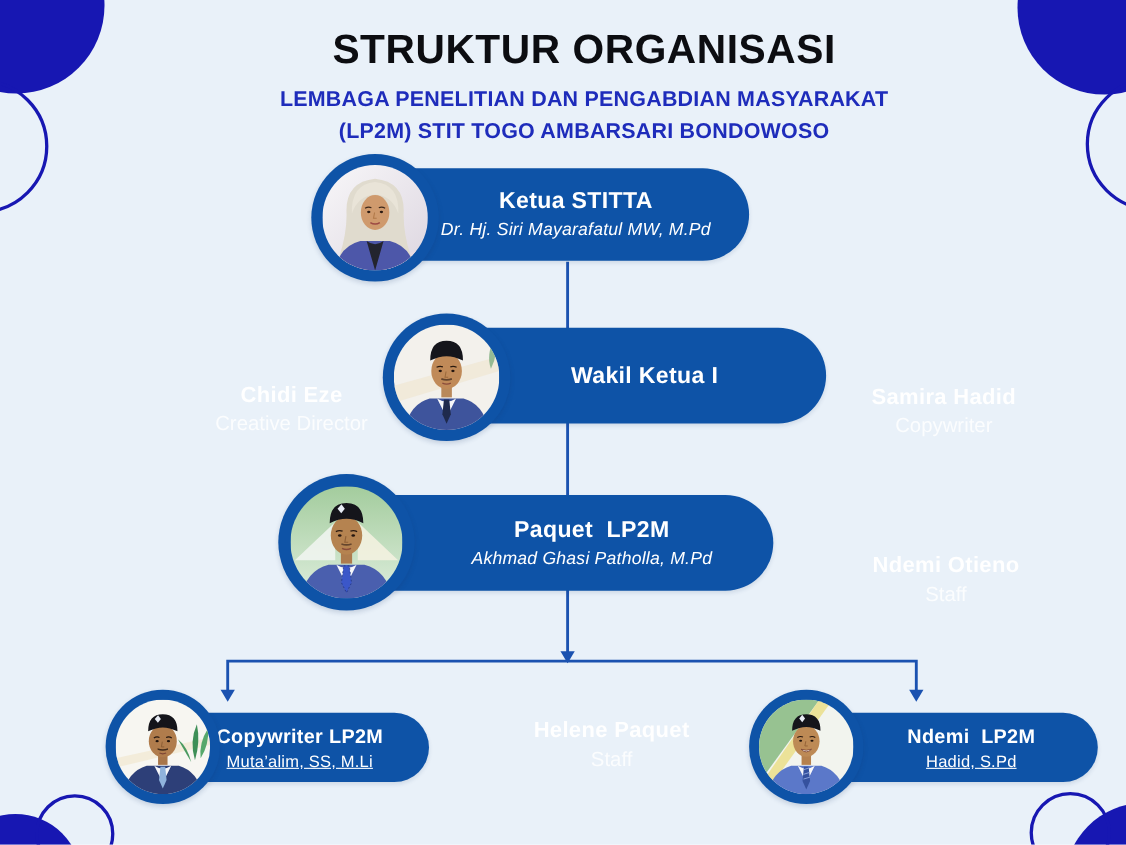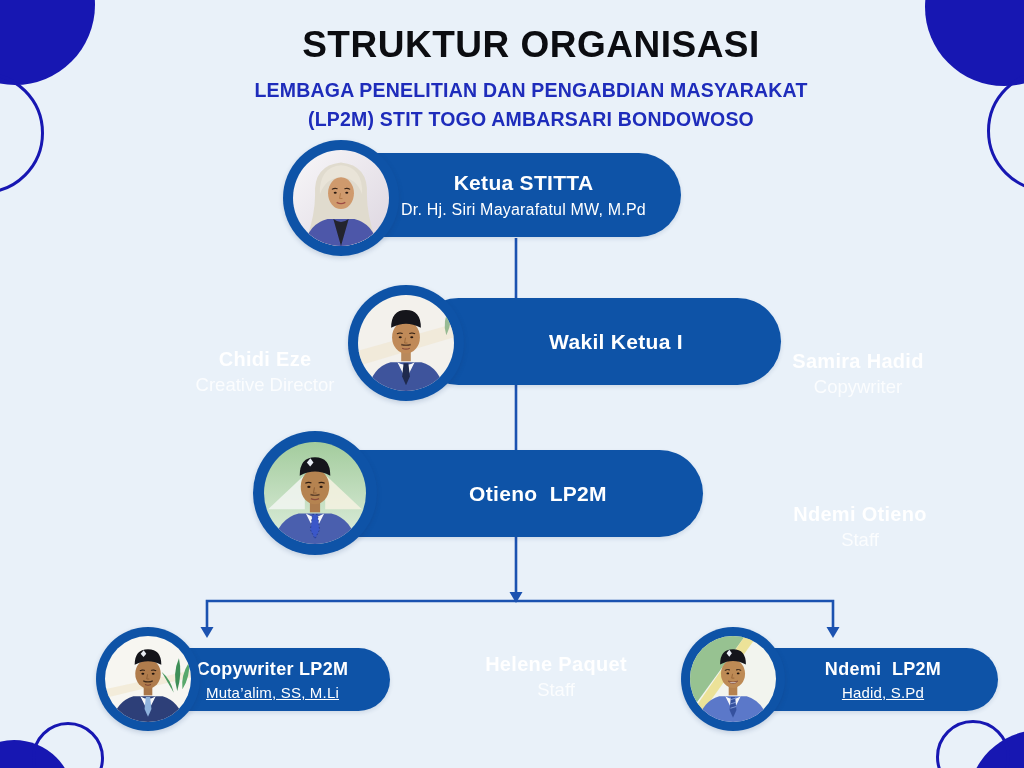--- a/index.html
+++ b/index.html
@@ -43,33 +43,33 @@
   .g4{left:446px;top:653px;}
 
   
   .node{position:absolute;z-index:2;left:0;top:0;}
   .pill{position:absolute;background:var(--node-blue,#0e53a7);border-radius:999px;color:#fff;
     display:flex;flex-direction:column;justify-content:center;align-items:center;
     box-shadow:0 2px 4px rgba(20,50,100,.12);}
   .pill-title{font-weight:800;letter-spacing:.3px;white-space:pre;}
   .pill-name{font-weight:400;margin-top:6px;letter-spacing:.2px;white-space:pre;}
   .big .pill-title{font-size:21px;}
-  .big .pill-name{font-size:16px;}
+  .big .pill-name{font-size:16px;font-style:italic;}
   .small .pill-title{font-size:18px;}
   .small .pill-name{font-size:15px;margin-top:4px;text-decoration:underline;}
   .photo{position:absolute;border-radius:50%;background:var(--node-blue,#0e53a7);
     display:flex;align-items:center;justify-content:center;box-shadow:0 2px 5px rgba(20,50,100,.18);}
   .photo-inner{border-radius:50%;overflow:hidden;display:block;}
   .photo-inner svg{display:block;width:100%;height:100%;}
 
   .p1{left:330px;top:153px;width:315px;height:84px;padding-left:36px;}
   .c1{left:283px;top:140px;width:116px;height:116px;}
   .c1 .photo-inner{width:96px;height:96px;}
 
-  .p2{left:415px;top:298px;width:330px;height:87px;padding-left:36px;}
+  .p2{left:385px;top:298px;width:330px;height:87px;padding-left:36px;}
   .c2{left:348px;top:285px;width:116px;height:116px;}
   .c2 .photo-inner{width:96px;height:96px;}
 
   .p3{left:305px;top:450px;width:330px;height:87px;padding-left:68px;}
   .c3{left:253px;top:431px;width:124px;height:124px;}
   .c3 .photo-inner{width:102px;height:102px;}
 
   .p4{left:135px;top:648px;width:235px;height:63px;padding-left:20px;}
   .c4{left:96px;top:627px;width:104px;height:104px;}
   .c4 .photo-inner{width:86px;height:86px;}
@@ -180,21 +180,22 @@
           <path d="M49.5 44.5 l-1 5.5 h3" stroke="#9c6a3c" stroke-width="1" fill="none"></path>
           <path d="M45 51.5 q5 1.8 10 0" stroke="#3a251a" stroke-width="1.6" fill="none" opacity=".7"></path>
           <path d="M46 55.5 q4 2 8 0" stroke="#8a4b3a" stroke-width="1.3" fill="none"></path>
         </svg>
       </span>
     </div>
   </div>
 
   <div class="node">
     <div class="pill big p3">
-      <div class="pill-title">Otieno  LP2M</div>
+      <div class="pill-title">Paquet  LP2M</div>
+      <div class="pill-name">Akhmad Ghasi Patholla, M.Pd</div>
     </div>
     <div class="photo c3">
       <span class="photo-inner">
         <svg viewBox="0 0 100 100" preserveAspectRatio="xMidYMid slice">
           <defs>
               <linearGradient id="a3bg" x1="0" y1="0" x2="0" y2="1">
             <stop offset="0" stop-color="#a3cc9d"></stop>
                 <stop offset="1" stop-color="#dfeede"></stop>
           </linearGradient>
             </defs>

